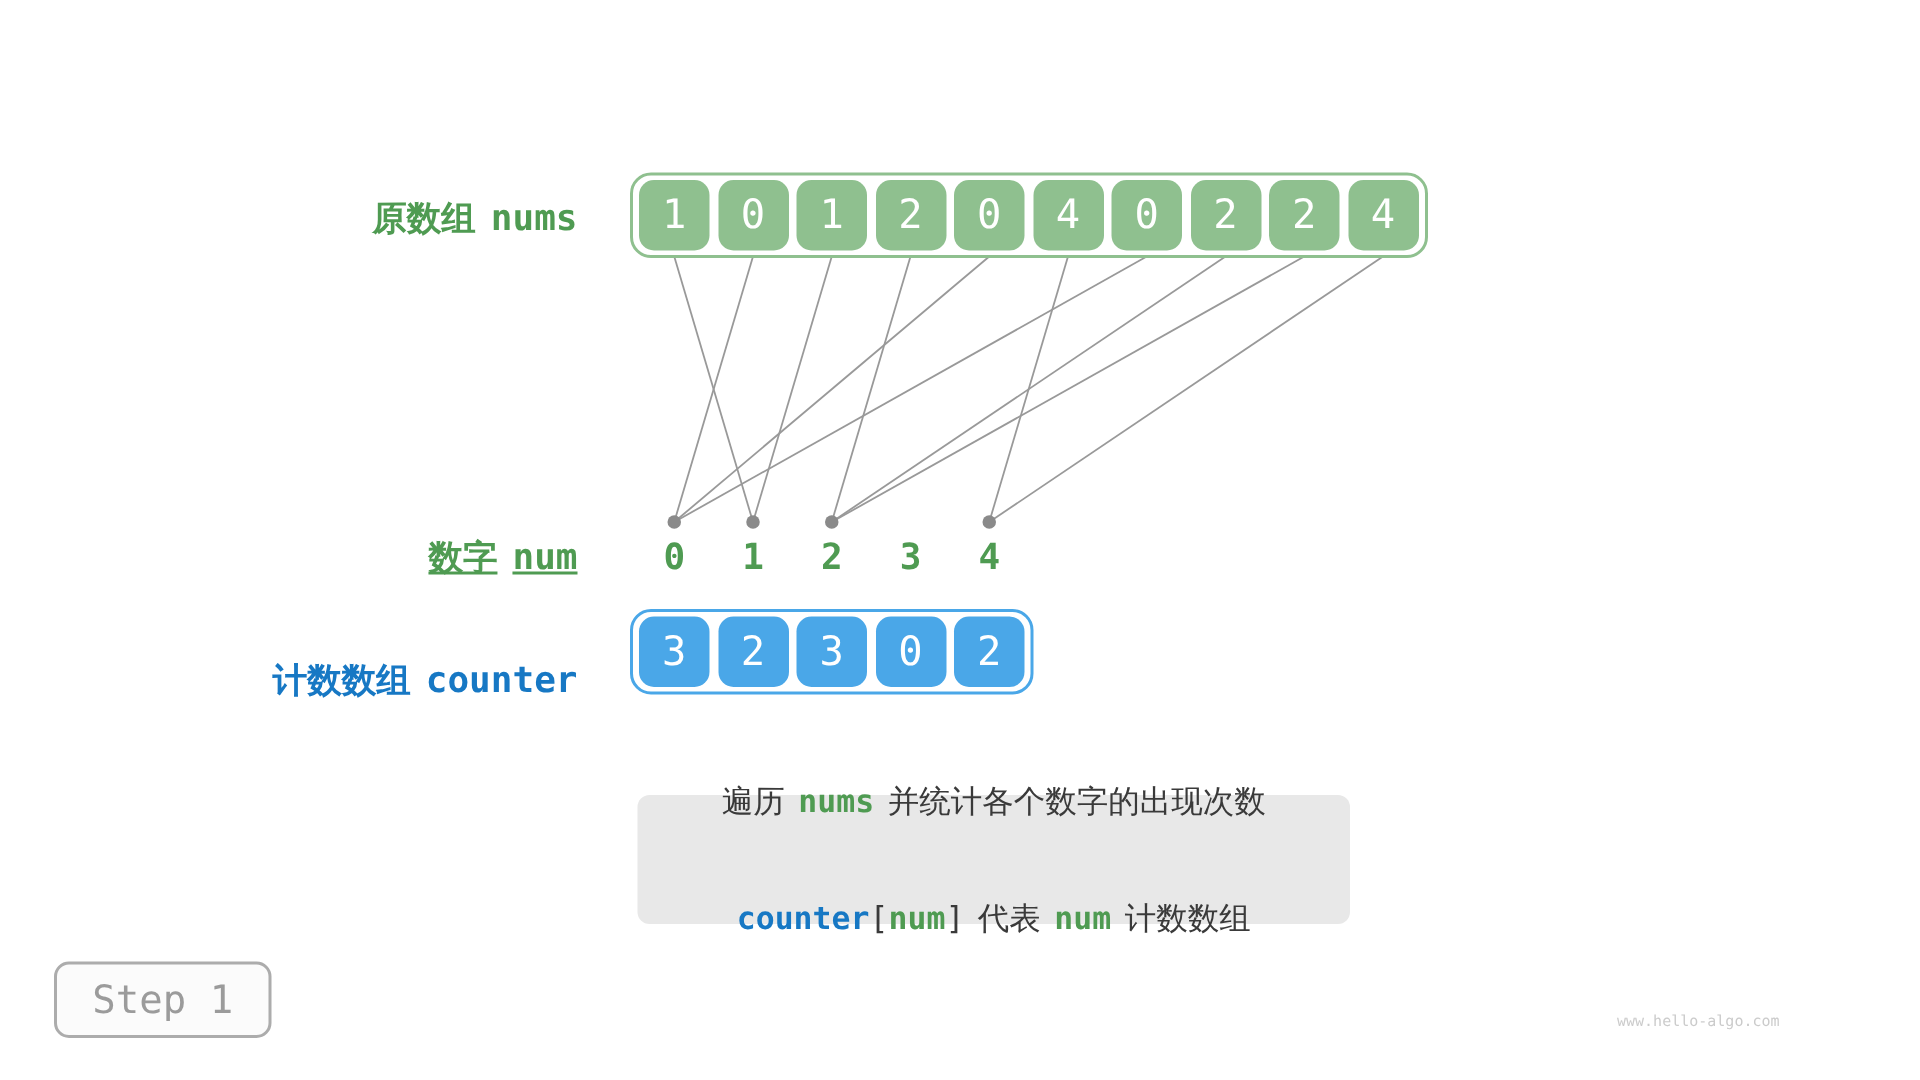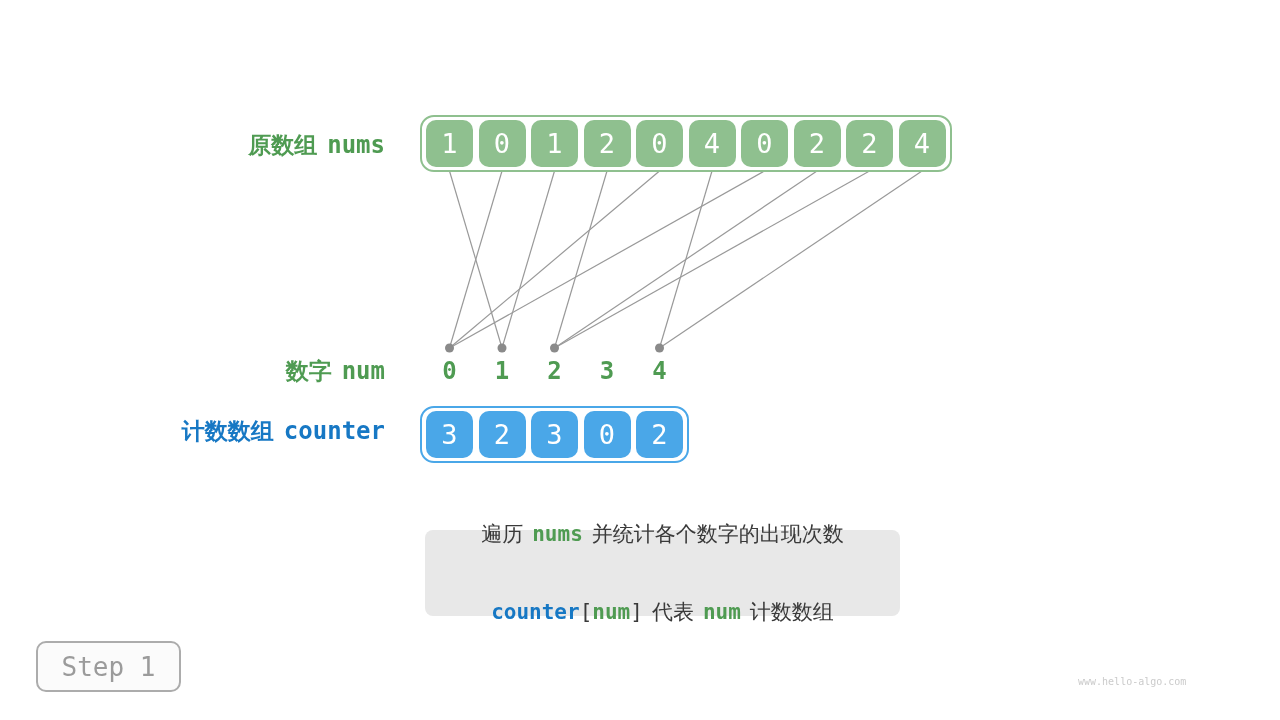--- a/index.html
+++ b/index.html
@@ -79,32 +79,32 @@
     <div class="cell green-cell">1</div>
     <div class="cell green-cell">2</div>
     <div class="cell green-cell">0</div>
     <div class="cell green-cell">4</div>
     <div class="cell green-cell">0</div>
     <div class="cell green-cell">2</div>
     <div class="cell green-cell">2</div>
     <div class="cell green-cell">4</div>
   </div>
 
-  <div class="row-label green-text" style="top:357px;">
+  <div class="row-label green-text" style="top:357px;text-decoration:underline;">
     <span>数字</span><span class="code">num</span>
   </div>
   <div class="num-row">
     <span class="num-slot">0</span>
     <span class="num-slot">1</span>
     <span class="num-slot">2</span>
     <span class="num-slot">3</span>
     <span class="num-slot">4</span>
   </div>
 
-  <div class="row-label blue-text" style="top:417px;margin-left:23px;">
+  <div class="row-label blue-text" style="top:439px;margin-left:23px;">
     <span>计数数组</span><span class="code">counter</span>
   </div>
   <div class="array-box blue-box" style="left:420px;top:406px;">
     <div class="cell blue-cell">3</div>
     <div class="cell blue-cell">2</div>
     <div class="cell blue-cell">3</div>
     <div class="cell blue-cell">0</div>
     <div class="cell blue-cell">2</div>
   </div>
 

